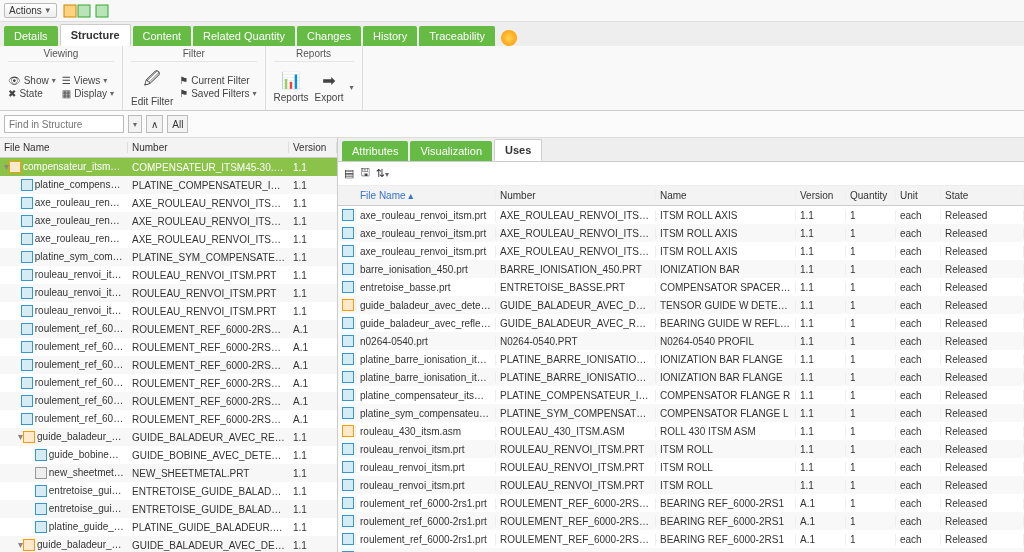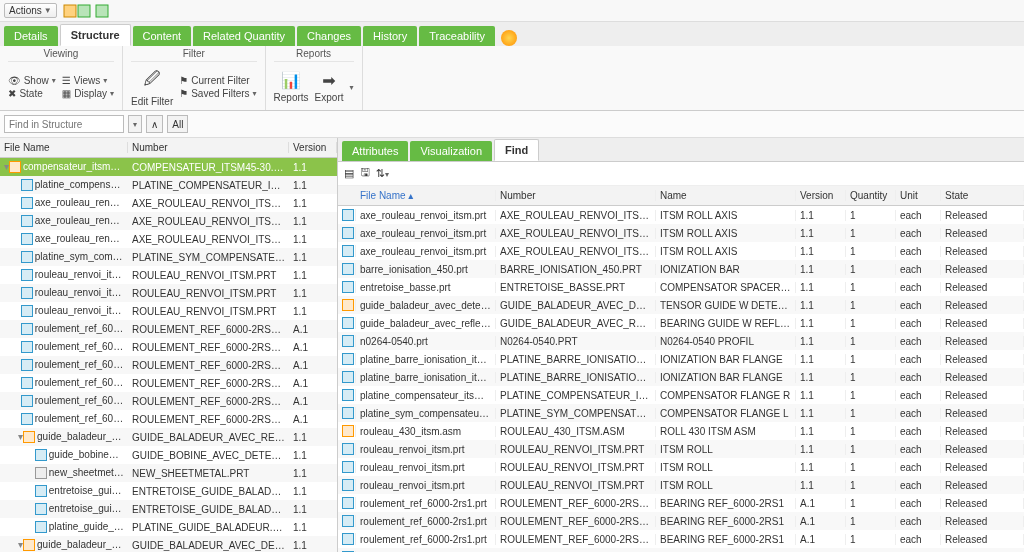--- a/index.html
+++ b/index.html
@@ -256,21 +256,21 @@
           <div style="width:128px;padding-left:18px"><span class="exp">▾</span><span class="fic asm"></span>guide_baladeur_avec_det</div>
           <div style="flex:1">GUIDE_BALADEUR_AVEC_DETEC...</div>
           <div style="width:48px">1.1</div>
         </div>
       </div>
   </div>
   <div class="right">
     <div class="rtabs" id="right-tabs">
         <div class="rtab">Attributes</div>
         <div class="rtab">Visualization</div>
-        <div class="rtab active">Find</div>
+        <div class="rtab active">Uses</div>
       </div>
     <div class="tools">
       <span>▤</span>
       <span>🖫</span>
       <span>⇅<span class="caret">▾</span></span>
     </div>
     <div class="grid">
       <div class="gh">
         <div style="width:18px"></div>
         <div style="width:140px" class="sort"><span>File Name</span> ▴</div>

